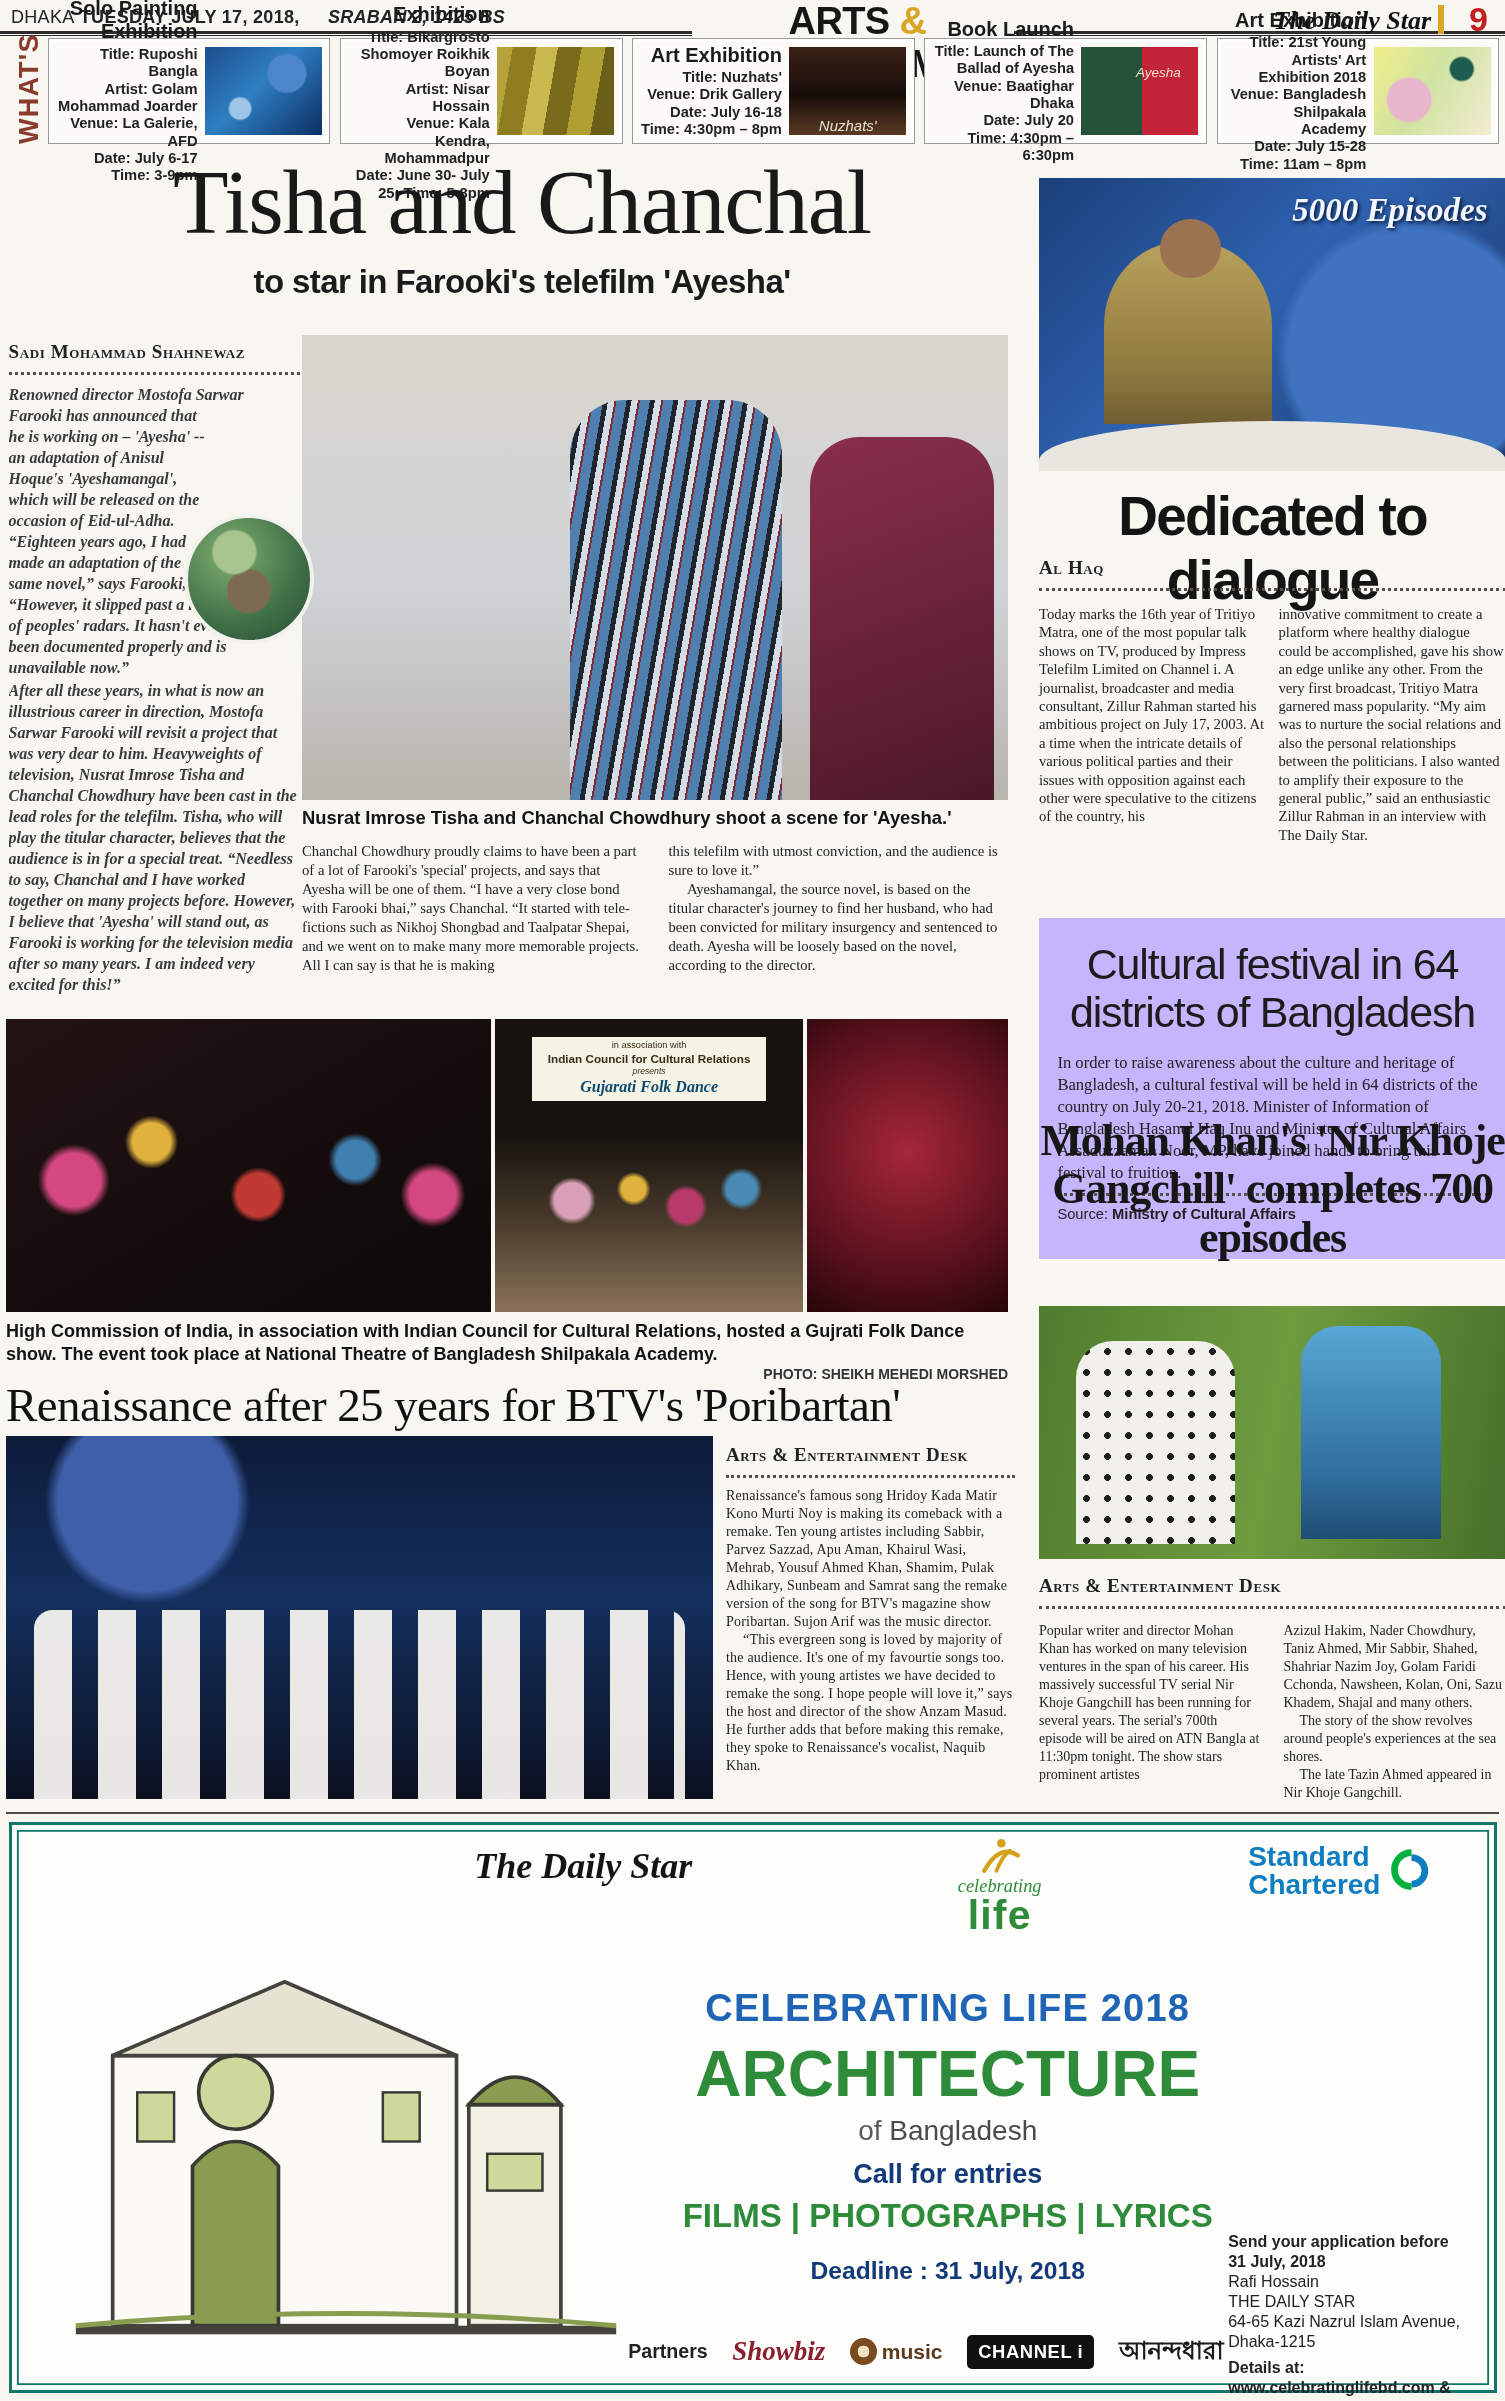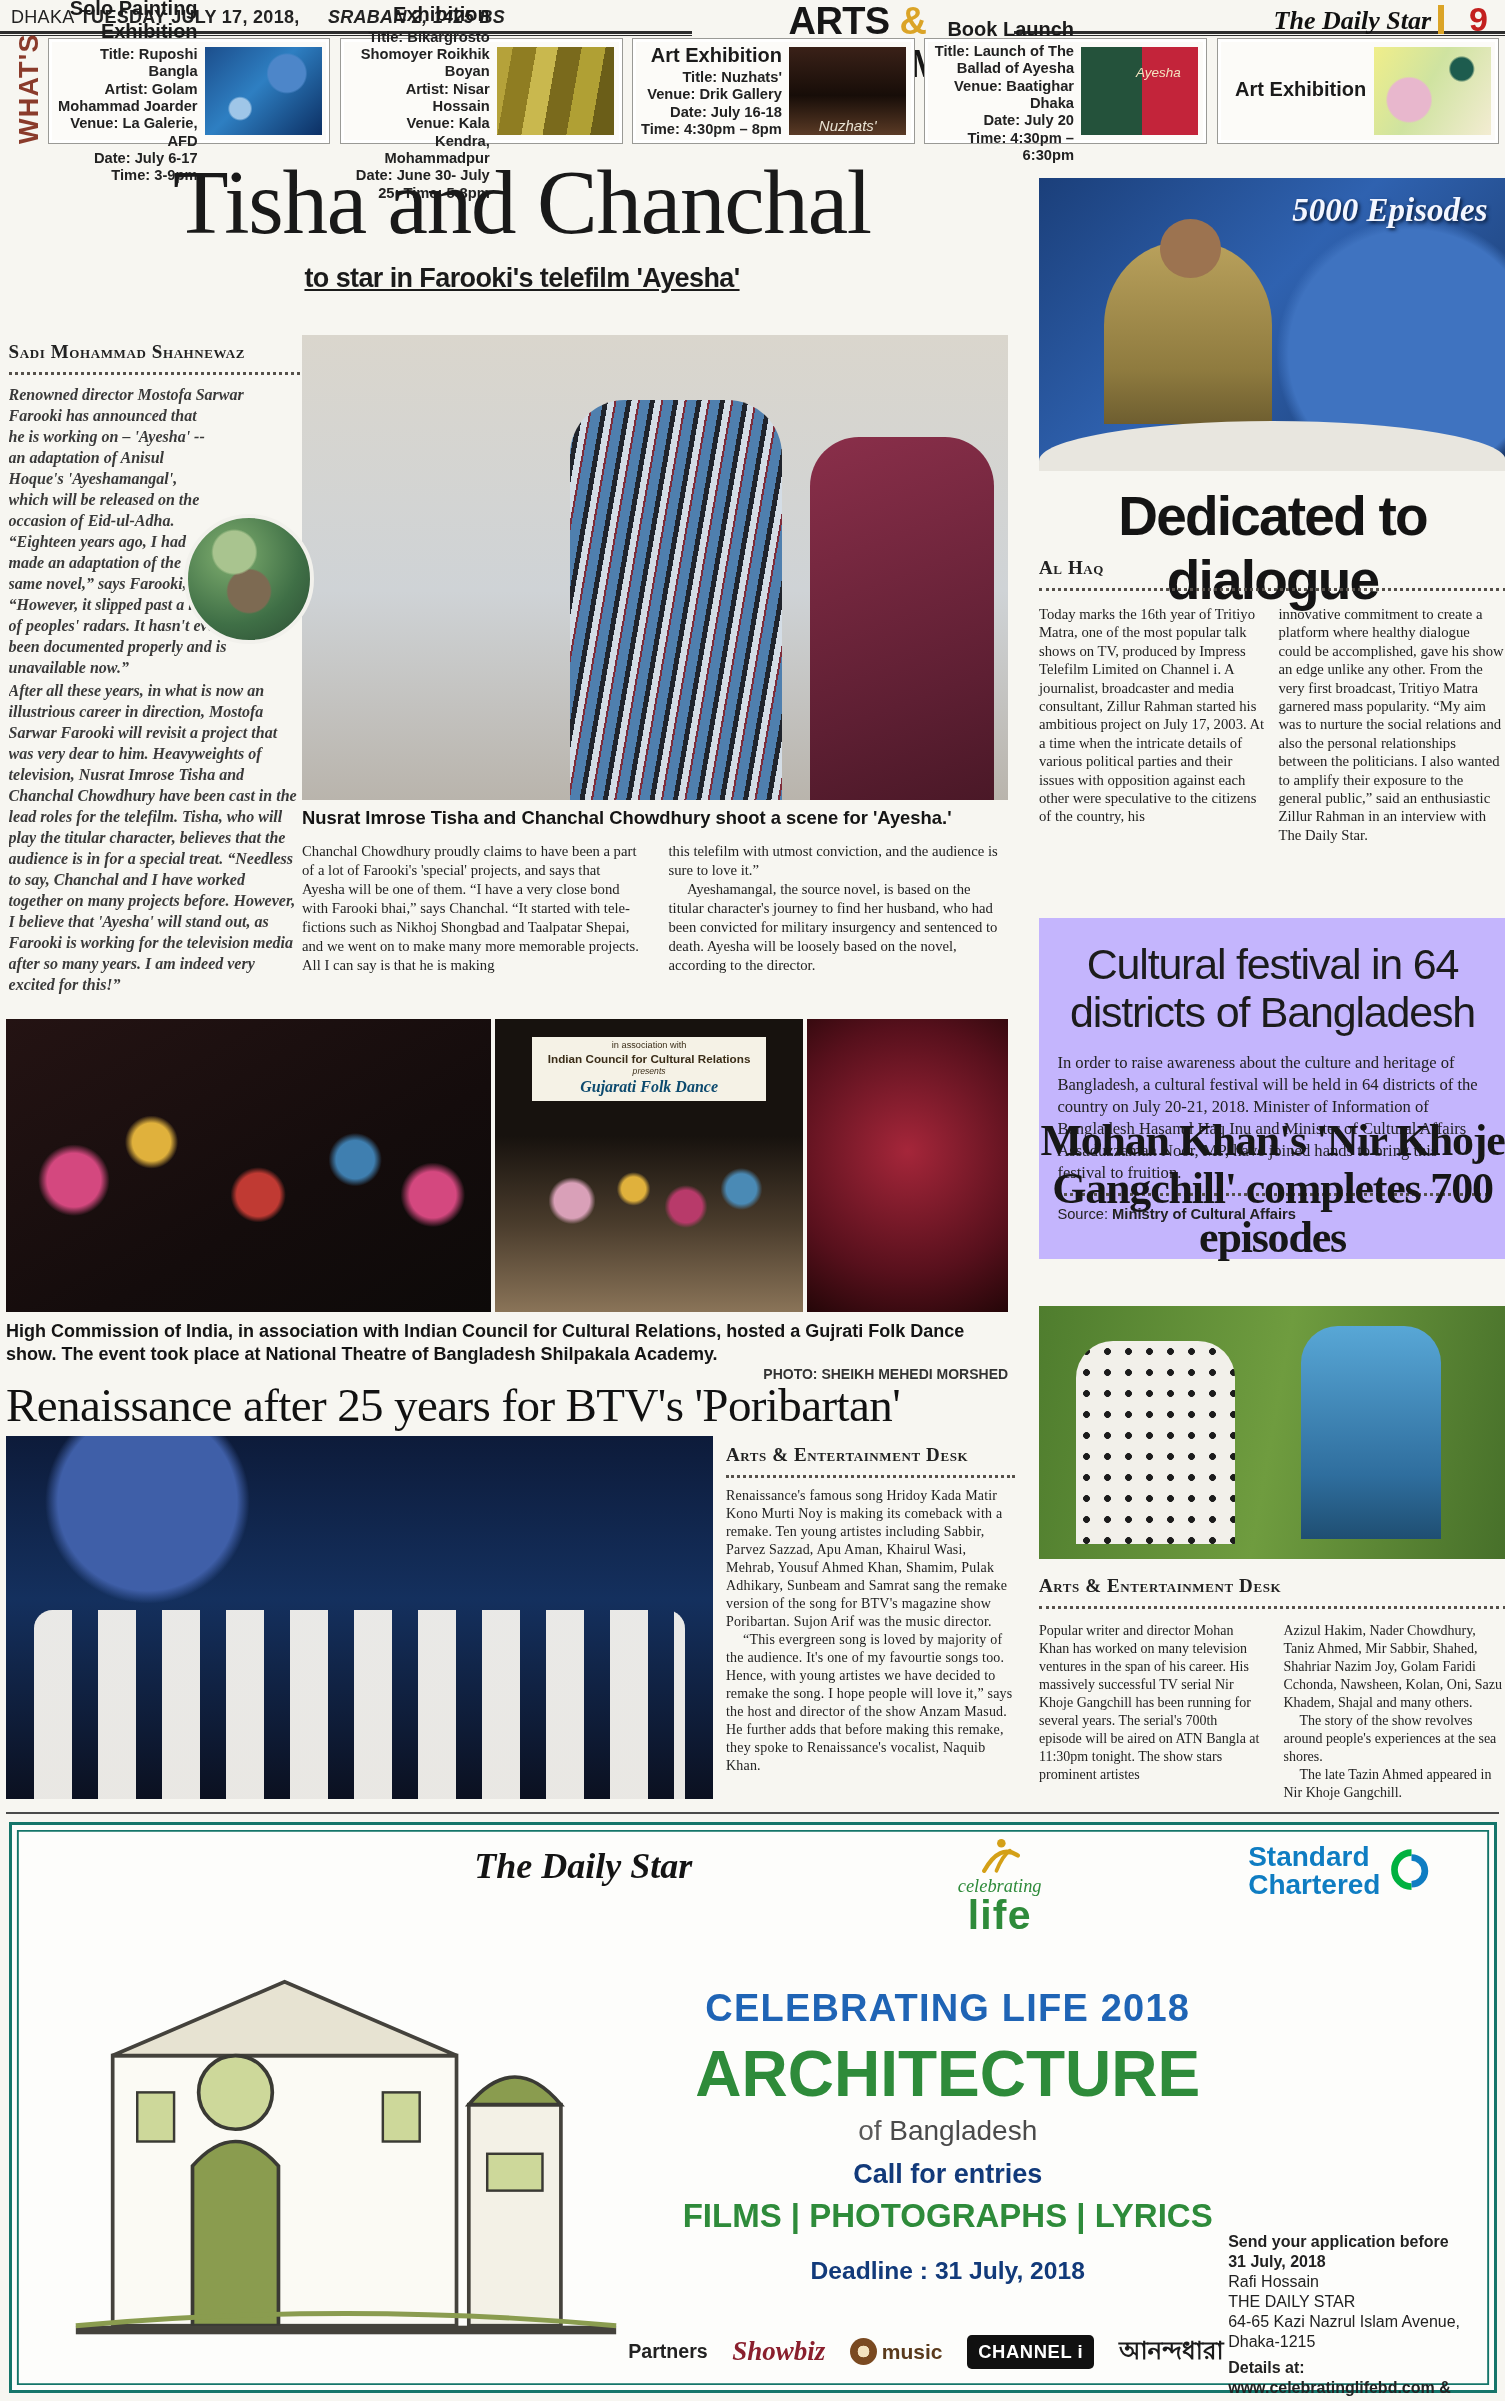--- a/index.html
+++ b/index.html
@@ -48,21 +48,21 @@
   .img5{background:radial-gradient(circle at 30% 60%,#e8b7cd 0 22%,transparent 24%),
                radial-gradient(circle at 75% 25%,#1d5c4e 0 10%,transparent 12%),
                linear-gradient(120deg,#f0ee8a,#cfe3a0 45%,#f3ecd2);}
   .img-label{position:absolute;bottom:1px;left:0;right:0;text-align:center;color:#e8e2d2;
              font-size:15px;font-style:italic;}
   .img4 .img-label{top:18.4px;bottom:auto;color:#f3e3c0;font-size:13.5px;padding-left:37px;}
 
   
   .main-headline{left:37px;top:155px;width:970px;font-size:91px;line-height:1.05;color:#191919;
                  font-weight:400;letter-spacing:-1.2px;}
-  .main-subhead{left:37px;top:263px;width:970px;font-size:27px;font-weight:800;letter-spacing:-0.6px;text-decoration:underline;}
+  .main-subhead{left:37px;top:263px;width:970px;font-size:33px;font-weight:800;letter-spacing:-0.6px;}
   .byline{font-size:19px;font-weight:700;letter-spacing:0.6px;color:#222;
           font-family:"Liberation Serif",serif;}
   .dotted{border-top:3.1px dotted #55504a;margin:8.6px 0 9.8px 0;height:0;}
   .intro-col{left:8.6px;top:341px;width:291px;height:662px;overflow:hidden;}
   .intro-col p{margin:0 0 1.2px 0;font-size:16px;line-height:21px;font-style:italic;font-weight:600;
                color:#3a3a3a;font-family:"Liberation Serif",serif;}
   .circle-spacer{float:right;width:110px;height:153px;margin:104px -24.6px 4.9px 6.1px;
                  shape-outside:circle(52% at 60% 50%);}
   .farooki-circle{left:184px;top:514px;width:122px;height:122px;border-radius:50%;
                   border:4.9px solid #f2f1ec;z-index:4;
@@ -268,20 +268,26 @@
 Date: July 20
 Time: 4:30pm – 6:30pm</div>
       </div>
       <div class="wo-img img4">
         <div class="img-label">Ayesha</div>
       </div>
     </div>
     <div class="wo-box">
       <div class="wo-text">
         <div class="wo-cat">Art Exhibition</div>
+        <div class="wo-det preline">Title: 21st Young Artists' Art
+Exhibition 2018
+Venue: Bangladesh Shilpakala
+Academy
+Date: July 15-28
+Time: 11am – 8pm</div>
       </div>
       <div class="wo-img img5"></div>
     </div>
   </div>
 
   <div class="abs main-headline serif center">Tisha and Chanchal</div>
   <div class="abs main-subhead center">to star in Farooki's telefilm 'Ayesha'</div>
 
   <div class="abs intro-col">
     <div class="byline smallcaps">Sadi Mohammad Shahnewaz</div>

